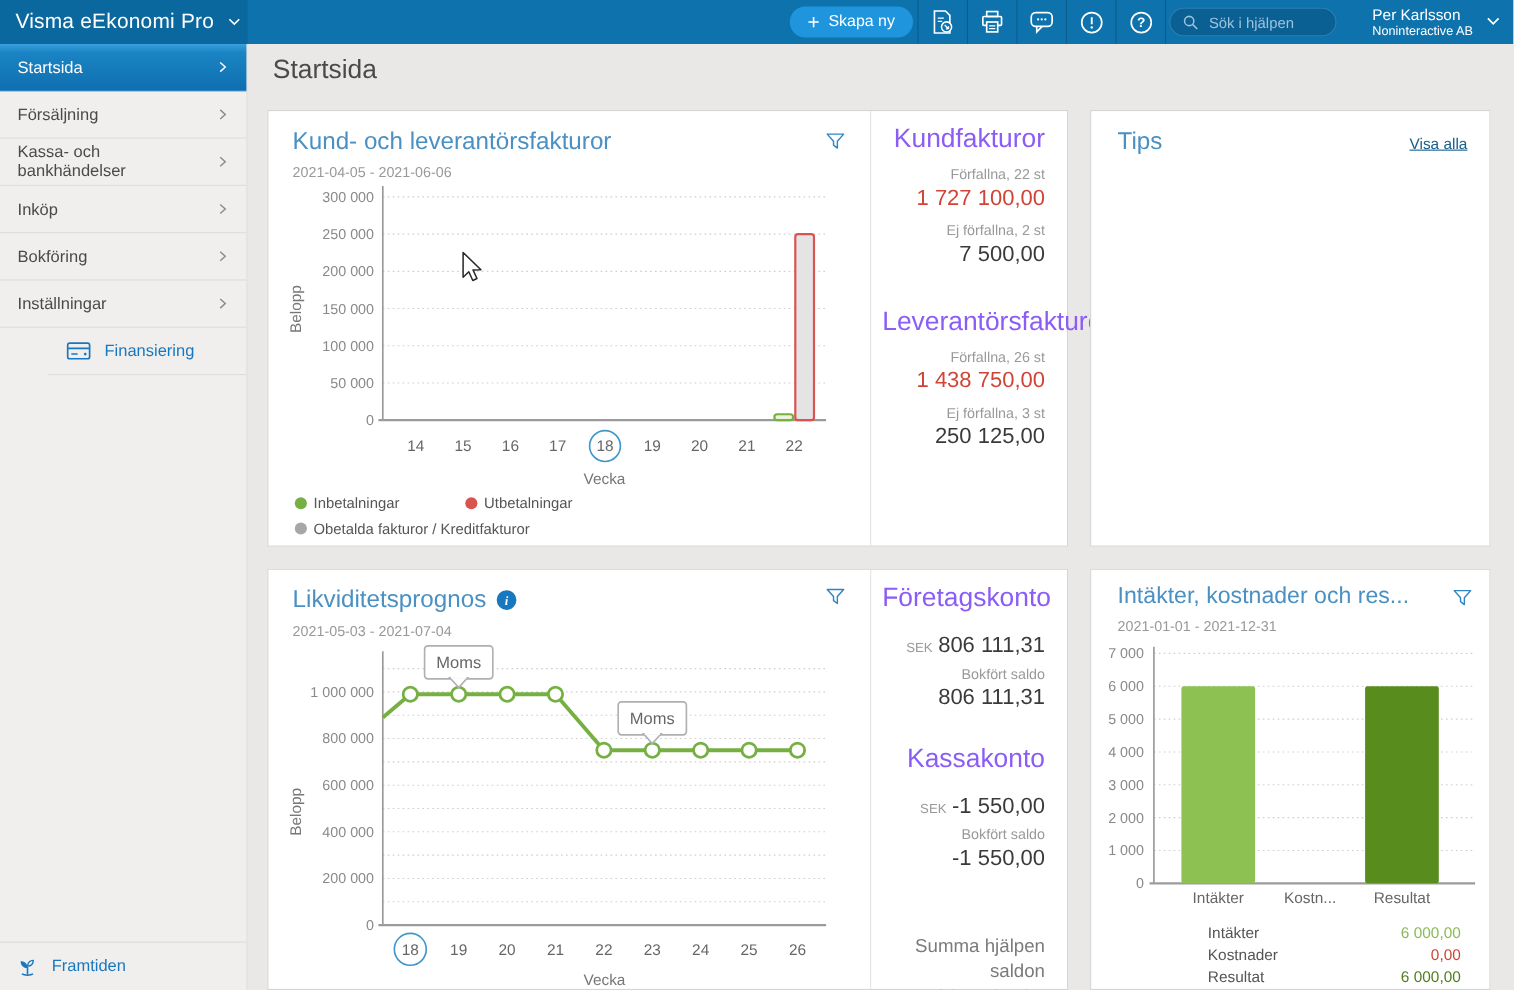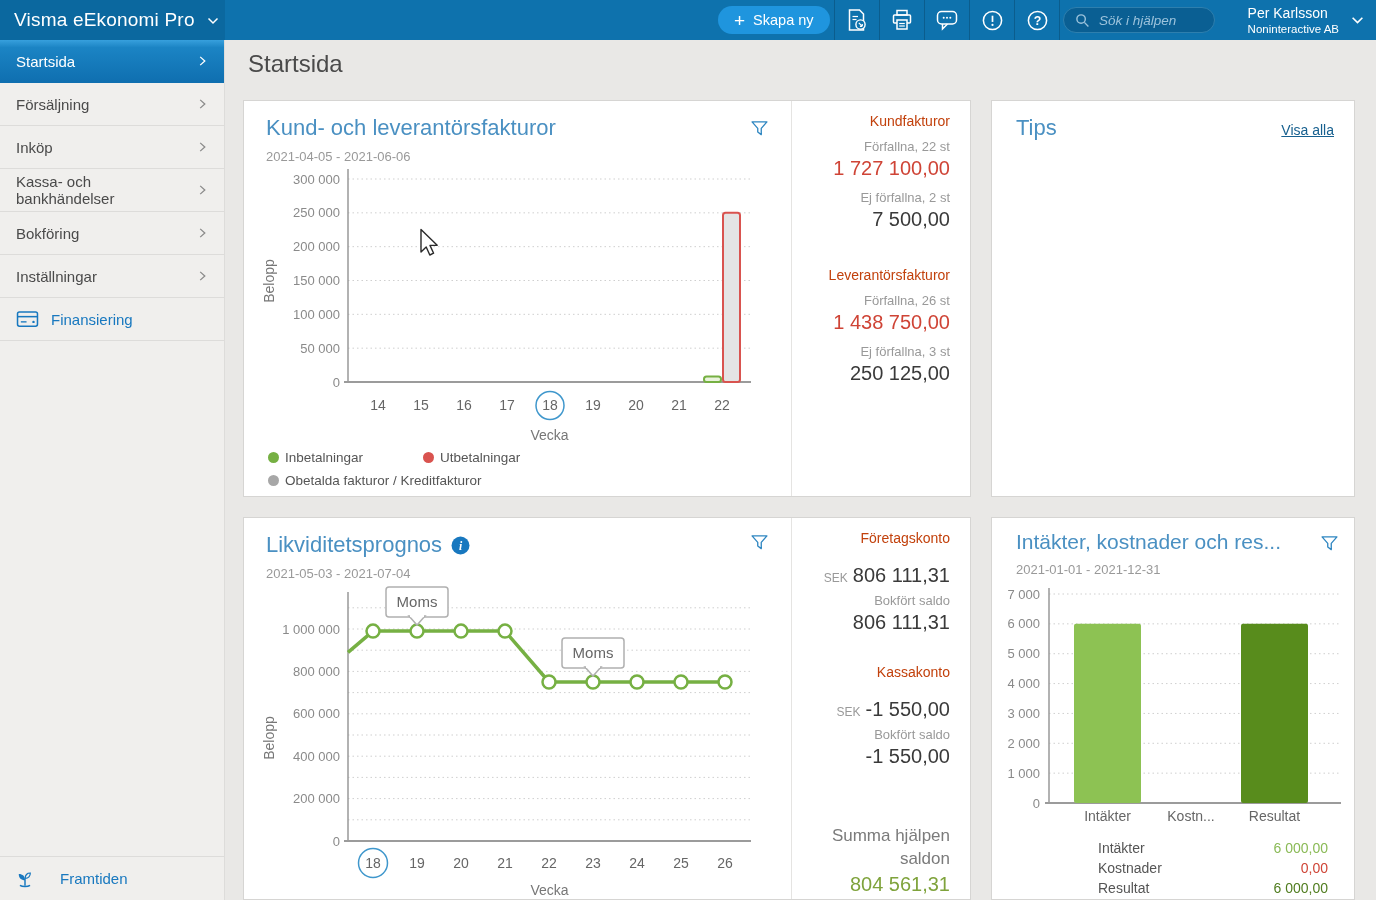--- a/index.html
+++ b/index.html
@@ -14,40 +14,40 @@
     background:#1f95de;color:#fff;border:none;font-size:14.5px;font-family:inherit;display:flex;
     align-items:center;gap:8px;cursor:pointer;}
   .btn-create .plus{font-size:19px;font-weight:400;line-height:1;}
   .icon-group{position:absolute;left:834px;top:0;height:40px;display:flex;}
   .icon-cell{width:44px;height:40px;display:flex;align-items:center;justify-content:center;
     border-left:1px solid rgba(0,0,0,.18);cursor:pointer;}
   .icon-cell:last-child{border-right:1px solid rgba(0,0,0,.18);}
   .search-box{position:absolute;left:1063px;top:7px;width:152px;height:26px;background:#0a5f93;
     border:1px solid #2e7fae;border-radius:14px;display:flex;align-items:center;gap:7px;
     padding:0 11px;box-sizing:border-box;}
-  .search-box input{background:transparent;border:none;outline:none;color:#d5e7f3;font-style:italic;
+  .search-box input{background:transparent;border:none;outline:none;color:#d5e7f3;
     font-size:13.5px;width:100%;font-family:inherit;}
   .search-box input::placeholder{color:#9cc3dc;}
   .user-area{position:absolute;right:6px;top:0;height:40px;display:flex;align-items:center;gap:12px;
     color:#fff;cursor:pointer;padding:0 6px;}
   .user-name{font-size:14px;font-weight:normal;line-height:17px;}
   .user-company{font-size:11.5px;line-height:14px;}
 
   
   .sidebar{position:absolute;top:40px;left:0;width:225px;bottom:0;background:#f0efed;
     border-right:1px solid #dddcda;box-sizing:border-box;}
   .side-item{height:43px;display:flex;align-items:center;padding:0 16px;font-size:15px;color:#4a4a4a;
     border-bottom:1px solid #dddcda;cursor:pointer;gap:12px;box-sizing:border-box;}
   .side-item .chev{margin-left:auto;color:#8a8a8a;display:flex;align-items:center;}
   .side-item.selected{background:linear-gradient(180deg,#37a0dd 0%,#1b84c4 18%,#0f6fb0 100%);
     color:#fff;border-bottom:1px solid #0f6fb0;}
   .side-item.selected .chev{color:#fff;}
-  .side-item.accent{color:#1878bf;}
+  .side-item.accent{color:#1878bf;margin-left:44px;}
   .side-footer{position:absolute;bottom:0;left:0;right:0;height:43px;border-top:1px solid #dddcda;
-    display:flex;align-items:center;gap:24px;padding:0 14px;color:#1878bf;font-size:15px;cursor:pointer;}
+    display:flex;align-items:center;gap:11px;padding:0 14px;color:#1878bf;font-size:15px;cursor:pointer;}
 
   
   .page-title{position:absolute;left:248px;top:50px;font-size:24px;color:#4a4a4a;}
   .card{position:absolute;background:#fff;border:1px solid #d6d5d3;box-sizing:border-box;padding-left:32px;}
   #card-invoices{left:243px;top:100px;width:728px;height:397px;}
   #card-tips{left:991px;top:100px;width:364px;height:397px;}
   #card-liquidity{left:243px;top:517px;width:728px;height:383px;}
   #card-result{left:991px;top:517px;width:364px;height:383px;}
   .card-title{position:absolute;left:22px;top:14px;font-size:22px;color:#4a90c2;font-weight:400;
     display:flex;align-items:center;gap:9px;white-space:nowrap;}
@@ -61,21 +61,21 @@
   #chart-liquidity{top:60px;}
   #chart-result{top:64px;}
 
   .legend{position:absolute;left:24px;top:349px;font-size:13.5px;color:#555;}
   .legend-row{display:flex;margin-bottom:8px;}
   .legend-item{display:flex;align-items:center;gap:6px;margin-right:60px;}
   .legend-dot{width:11px;height:11px;border-radius:50%;flex:0 0 auto;}
 
   .side-panel{position:absolute;left:547px;top:0;bottom:0;right:0;border-left:1px solid #e5e4e2;
     box-sizing:border-box;padding:12px 20px 0 10px;text-align:right;}
-  .panel-h{font-size:14px;color:#c2410c;}
+  .panel-h{font-size:24px;color:#8b5cf6;}
   .panel-sm{font-size:13px;color:#999;margin-top:10px;}
   .panel-val{font-size:20px;color:#3a3a3a;margin-top:3px;}
   .panel-val.red{color:#cf4436;}
   .panel-val.green{color:#7fa33c;}
   .sek{font-size:12px;color:#999;margin-right:5px;}
   .gap36{margin-top:36px;} .gap30{margin-top:30px;} .gap56{margin-top:56px;}
   .panel-h2{font-size:17px;color:#7b7b7b;line-height:23px;}
 
   .tips-title{position:absolute;left:24px;top:14px;font-size:22px;color:#4a90c2;}
   .tips-link{position:absolute;right:20px;top:21px;font-size:14px;color:#17608f;
@@ -181,29 +181,29 @@
         </div>
         <div class="side-item">
           <span>Försäljning</span>
           <span class="chev">
             <svg width="11" height="12" viewBox="0 0 12 12">
               <path d="M3.5 1.5 L8.5 6 L3.5 10.5" fill="none" stroke="currentColor" stroke-width="1.4"></path>
             </svg>
           </span>
         </div>
         <div class="side-item">
+          <span>Kassa- och bankhändelser</span>
+          <span class="chev">
+            <svg width="11" height="12" viewBox="0 0 12 12">
+              <path d="M3.5 1.5 L8.5 6 L3.5 10.5" fill="none" stroke="currentColor" stroke-width="1.4"></path>
+            </svg>
+          </span>
+        </div>
+        <div class="side-item">
           <span>Inköp</span>
-          <span class="chev">
-            <svg width="11" height="12" viewBox="0 0 12 12">
-              <path d="M3.5 1.5 L8.5 6 L3.5 10.5" fill="none" stroke="currentColor" stroke-width="1.4"></path>
-            </svg>
-          </span>
-        </div>
-        <div class="side-item">
-          <span>Kassa- och bankhändelser</span>
           <span class="chev">
             <svg width="11" height="12" viewBox="0 0 12 12">
               <path d="M3.5 1.5 L8.5 6 L3.5 10.5" fill="none" stroke="currentColor" stroke-width="1.4"></path>
             </svg>
           </span>
         </div>
         <div class="side-item">
           <span>Bokföring</span>
           <span class="chev">
             <svg width="11" height="12" viewBox="0 0 12 12">

